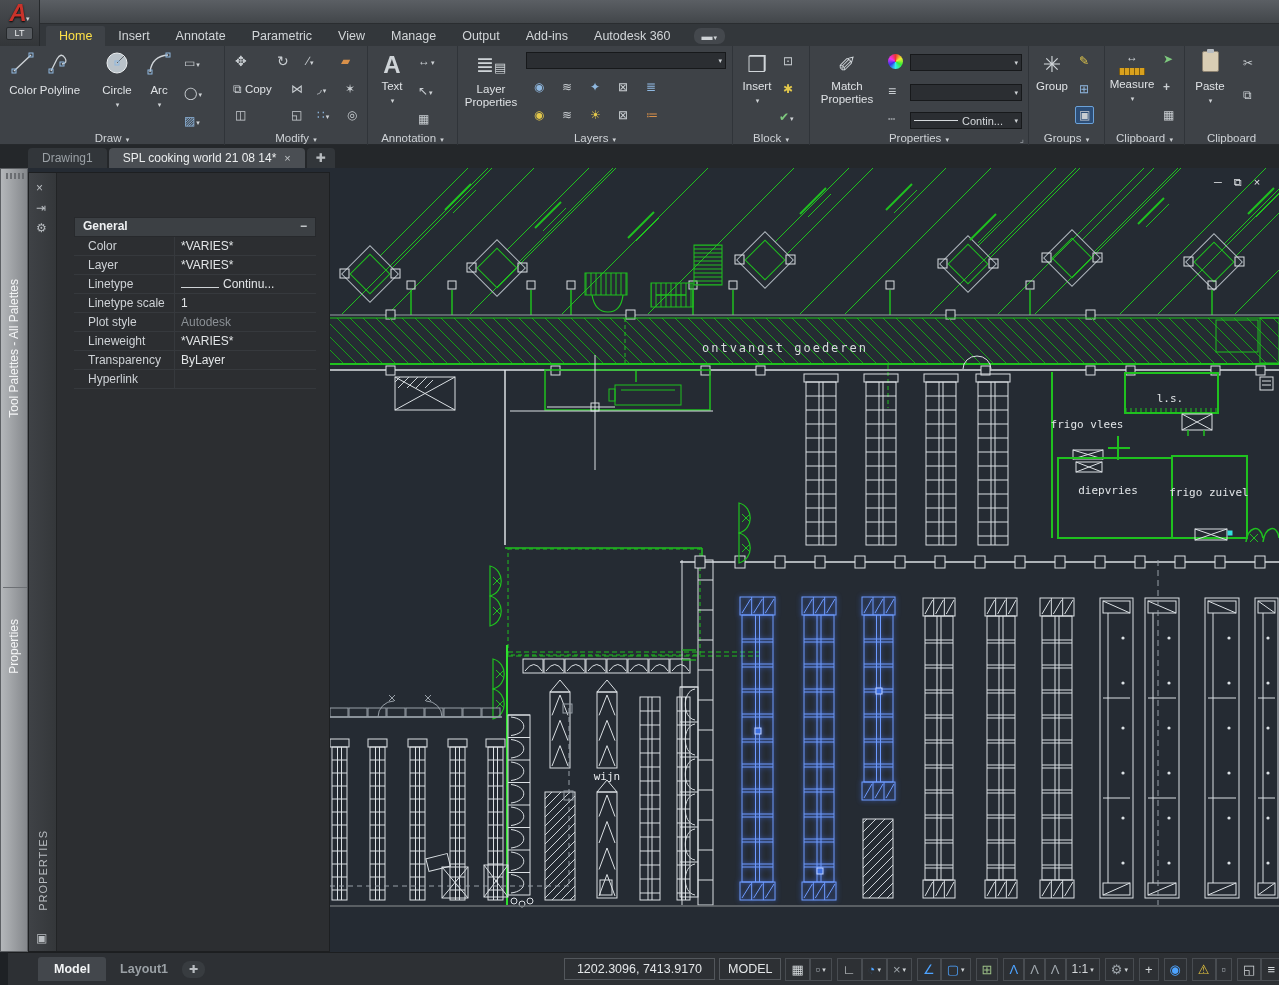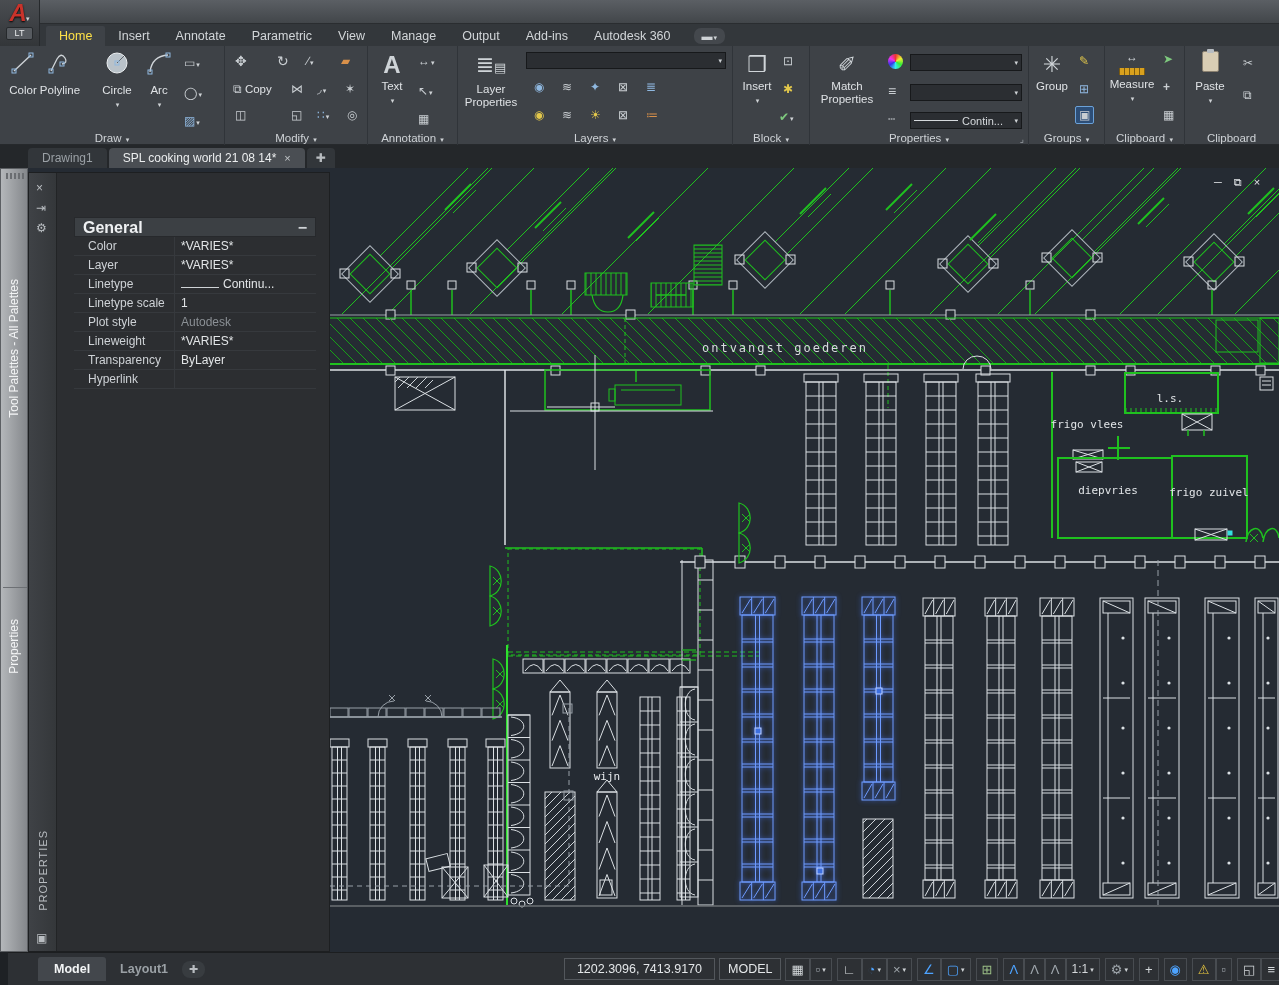--- a/index.html
+++ b/index.html
@@ -108,21 +108,21 @@
   #pal-head { position:absolute; left:28px; top:12px; width:274px; height:24px;margin-top:32px; }
   #pal-combo { position:absolute; left:18px; top:0; width:158px; height:20px; background:#232527;
     border:1px solid #101214; color:#e6e8ea; font-size:12px; padding:2px 4px; display:flex;}
   #pal-combo .dd { margin-left:auto; background:#3a3d41; width:14px; text-align:center;
     color:#c3c7ca; font-size:8px; line-height:16px;}
   .pal-tool { position:absolute; top:0; width:20px; height:20px; text-align:center; line-height:19px;
     font-size:12px; color:#cfd3d6; }
   #pickadd-plus { color:#49c249; font-weight:bold; }
   .spark { color:#e8c63f; font-size:9px; margin-left:-4px;}
   #pal-section { position:absolute; left:45px; top:44px; width:242px; height:20px; background:#3c4044;
-    border:1px solid #27292c; color:#eff1f3; font-weight:bold; font-size:16px; padding:1px 8px;
+    border:1px solid #27292c; color:#eff1f3; font-weight:bold; font-size:12px; padding:1px 8px;
     display:flex;}
   #pal-section .minus { margin-left:auto; color:#cfd3d6; }
   #pal-grid { position:absolute; left:45px; top:64px; width:242px; }
   .prow { display:flex; height:19px; border-bottom:1px solid #36393d; font-size:12px; }
   .prow .lbl { width:100px; color:#ced2d6; padding:2px 0 0 14px; }
   .prow .val { flex:1; color:#e2e5e7; padding:2px 0 0 6px; border-left:1px solid #36393d;}
   .prow .val.muted { color:#8b9095; }
   .prow .val .linesample { width:38px; border-top-color:#cfd3d6; }
 
   

